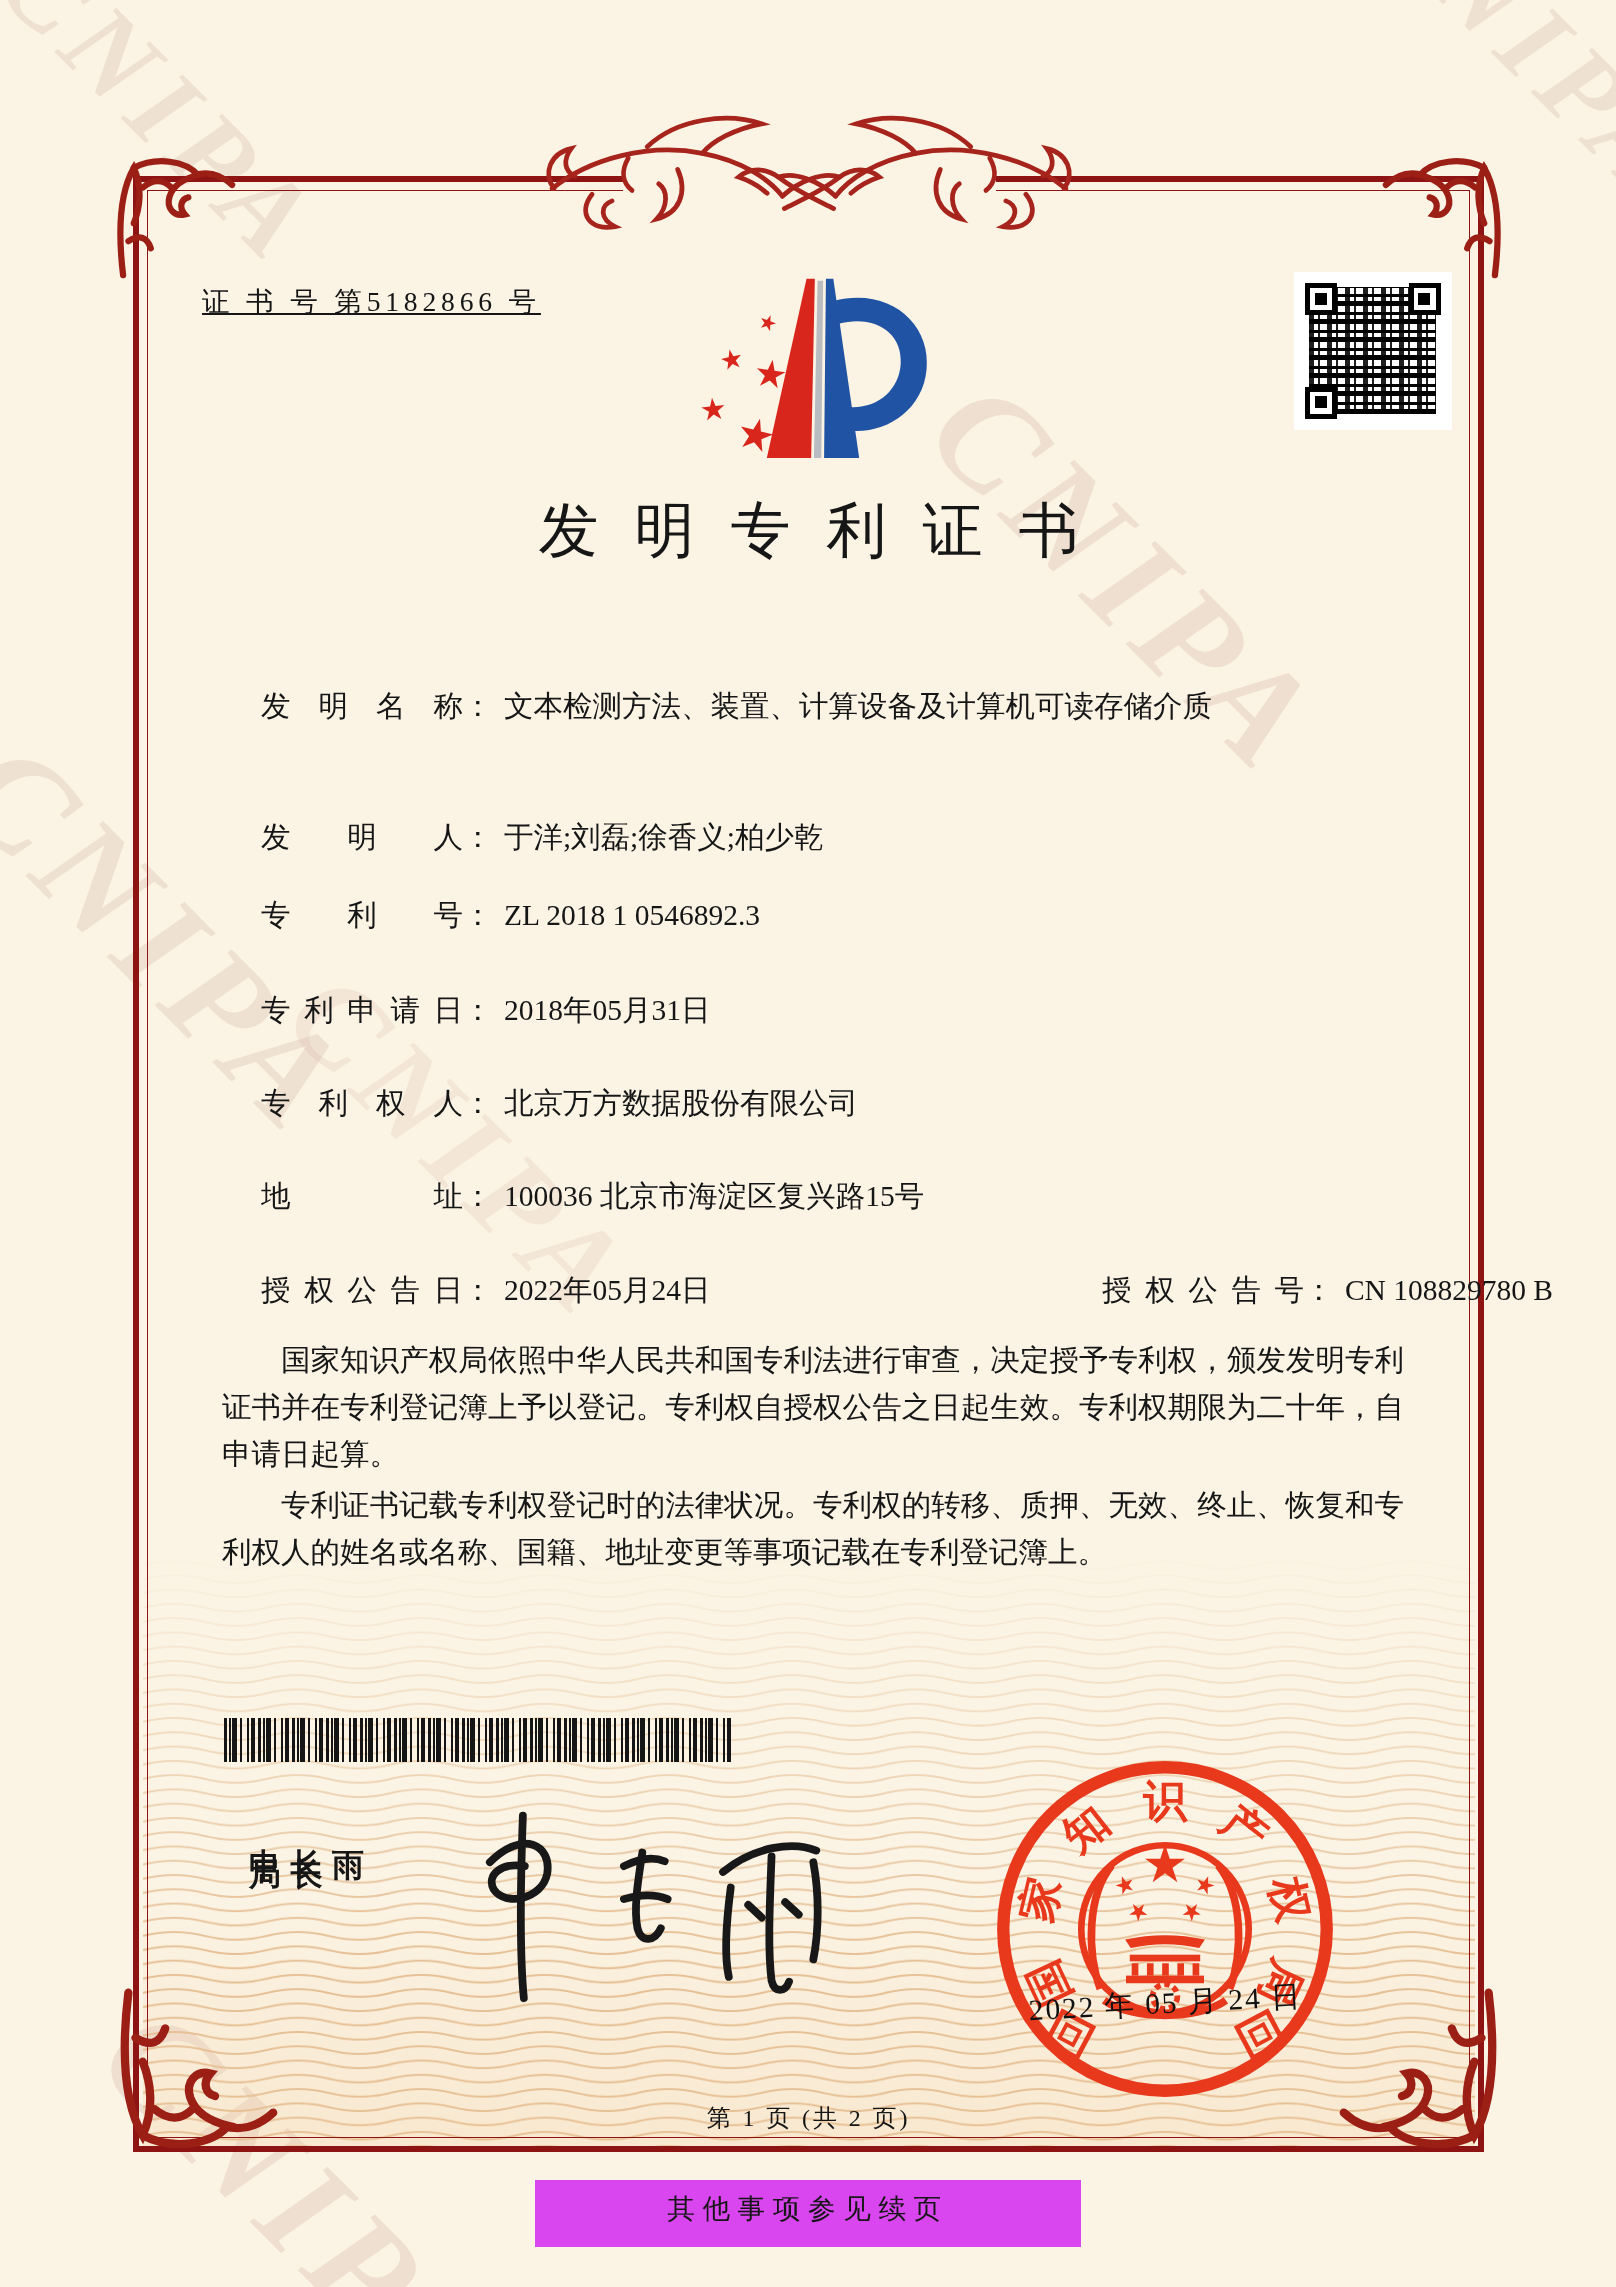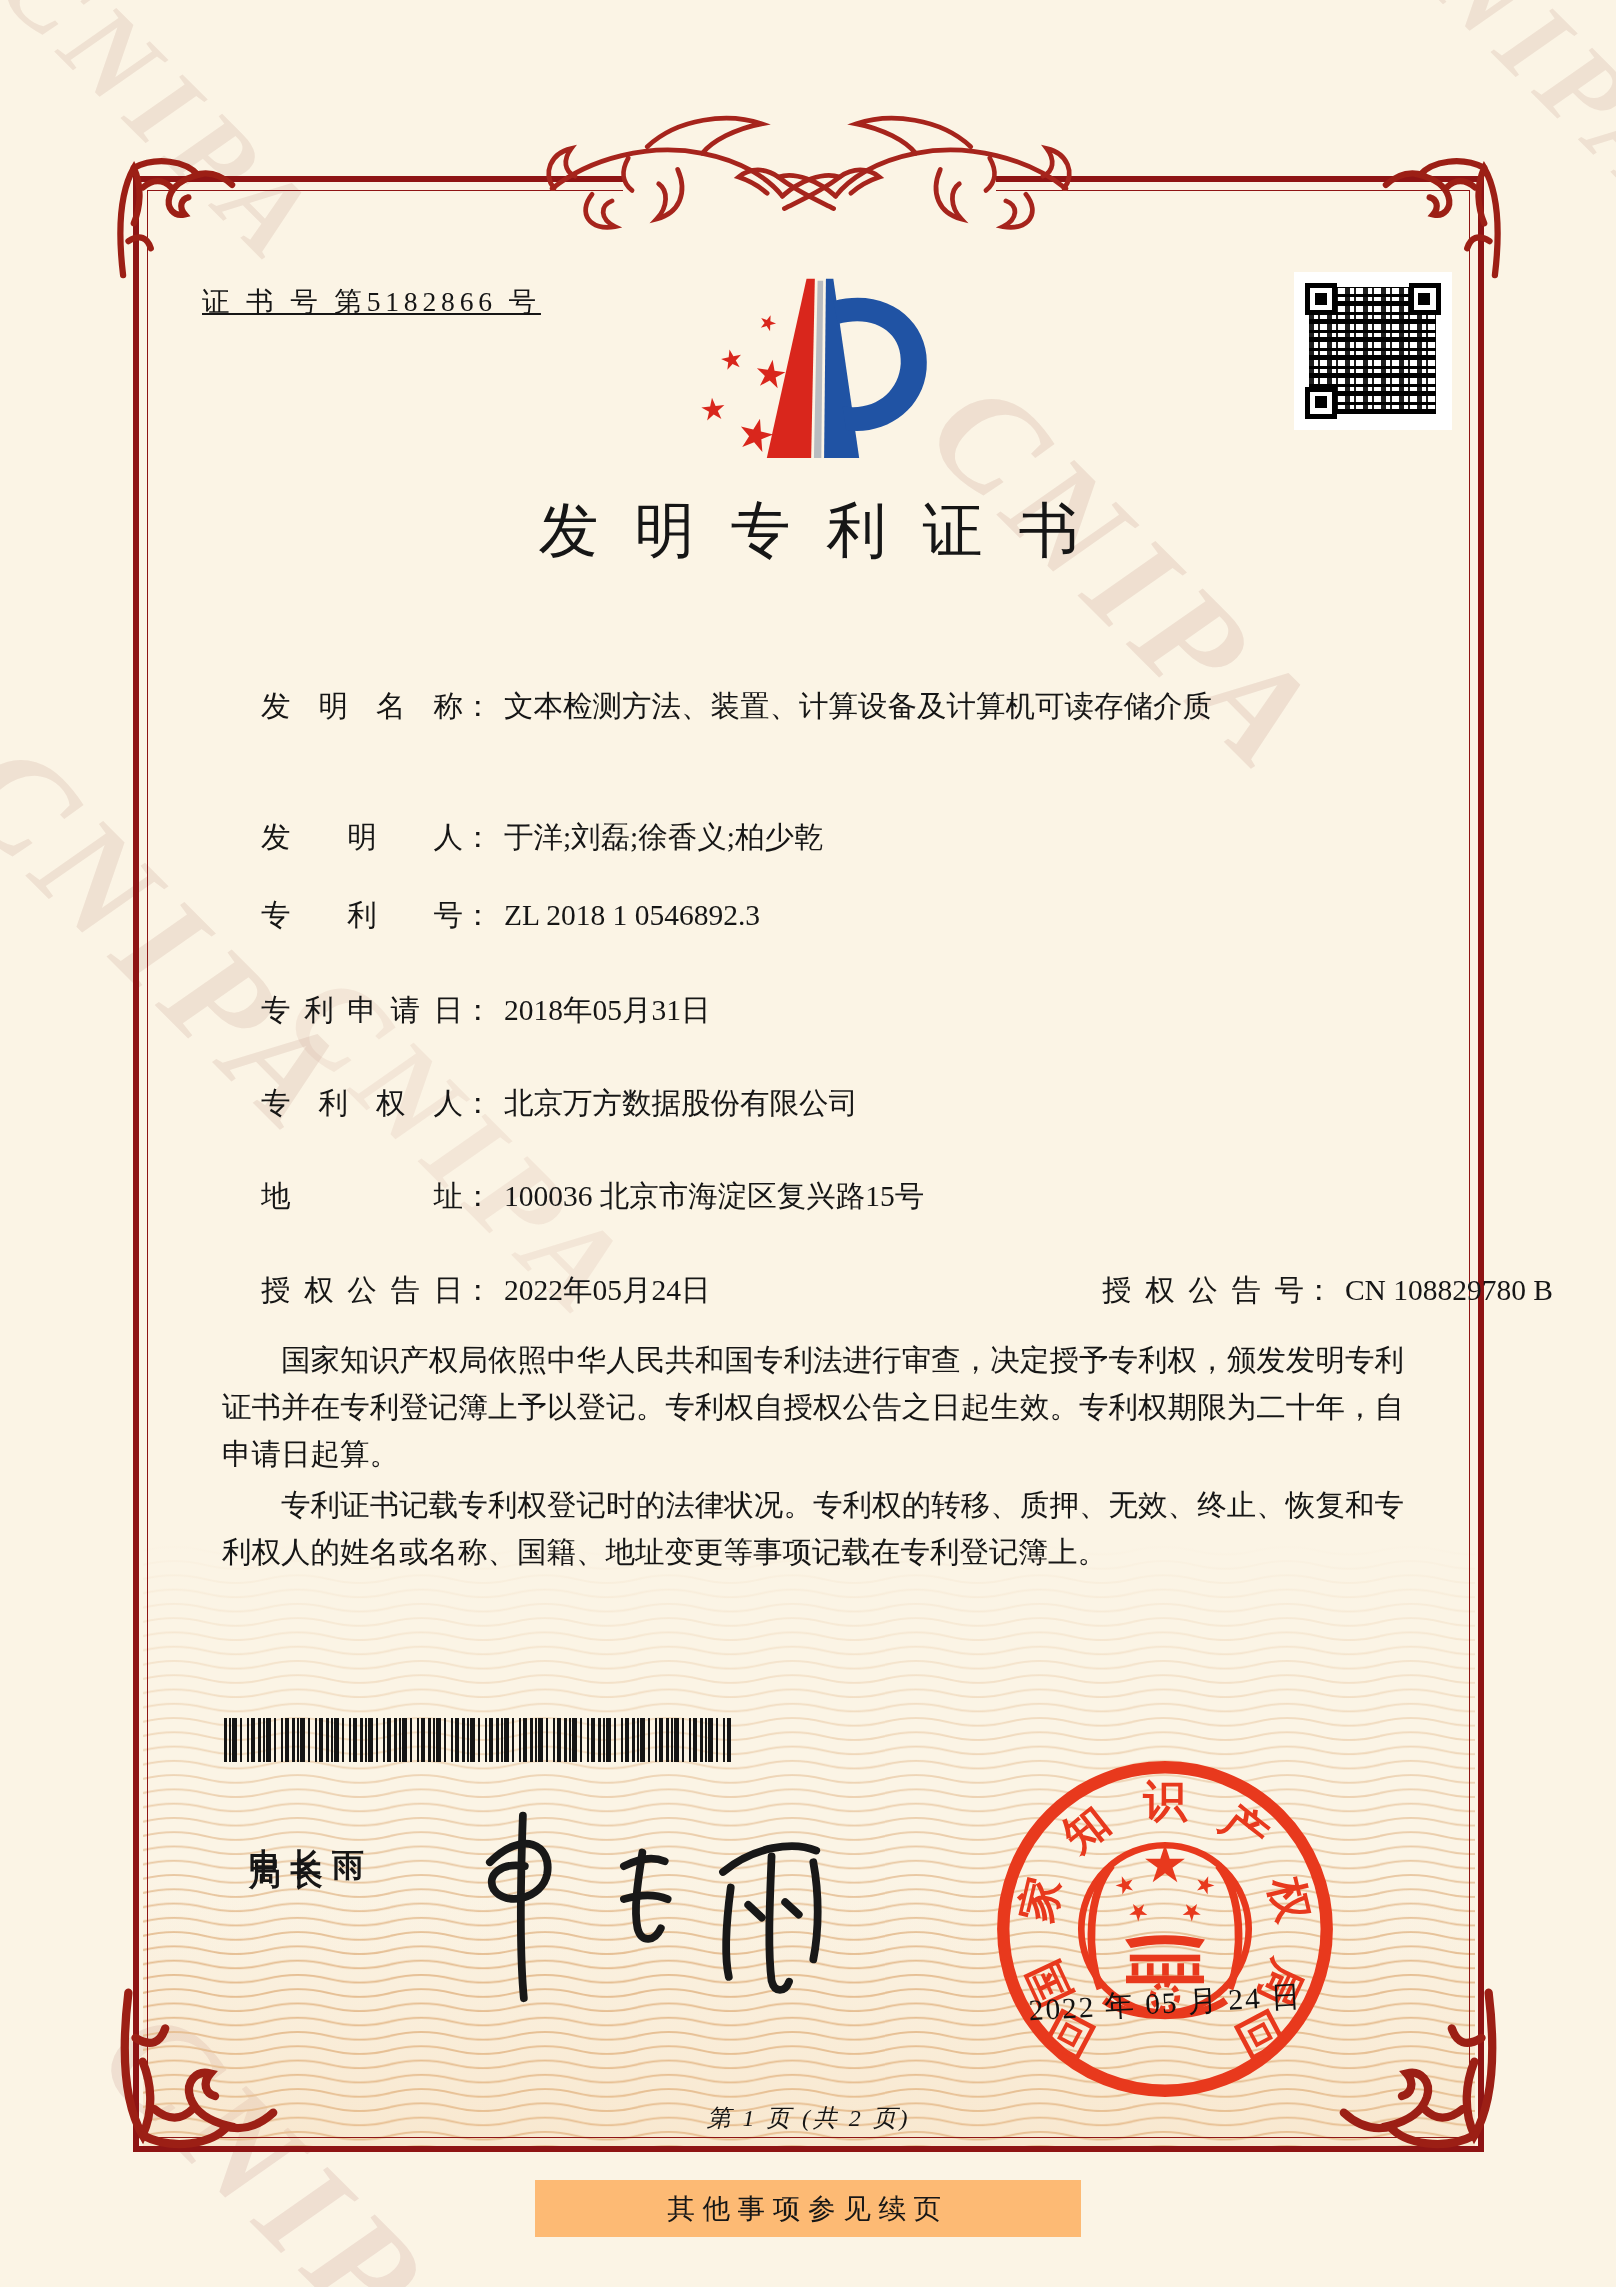--- a/index.html
+++ b/index.html
@@ -43,22 +43,22 @@
                 linear-gradient(rgba(246,216,178,0) 55%,rgba(242,203,156,.30) 100%);}
   .barcode{position:absolute;left:224px;top:1718px;width:509px;height:44px;
     background:repeating-linear-gradient(90deg,
       #151515 0 2.9px,transparent 2.9px 4.8px,#151515 4.8px 6.7px,transparent 6.7px 7.6px,
       #151515 7.6px 13.3px,transparent 13.3px 16px,#151515 16px 18px,transparent 18px 23px,
       #151515 23px 25px,transparent 25px 27px,#151515 27px 31px,transparent 31px 34px);}
   .signer{position:absolute;left:249px;font-family:"Liberation Sans","DejaVu Sans",sans-serif;
           font-weight:600;font-size:32px;letter-spacing:9.5px;}
   .seal-date{position:absolute;left:1004px;top:1984px;width:323px;text-align:center;font-size:29.5px;
              letter-spacing:1.9px;transform:rotate(-3deg);color:#111;}
-  .pagefoot{position:absolute;left:0;top:2102px;width:100%;text-align:center;font-size:24px;letter-spacing:2.9px;font-style:italic;}
-  .notestrip{position:absolute;left:535px;top:2180px;width:546px;height:57px;background:#fdba74;}
+  .pagefoot{position:absolute;left:0;top:2102px;width:100%;text-align:center;font-size:24px;letter-spacing:2.9px;}
+  .notestrip{position:absolute;left:535px;top:2180px;width:546px;height:67px;background:#d946ef;}
   .notestrip span{display:block;text-align:center;font-size:27.6px;letter-spacing:7.6px;line-height:57px;}
 </style>
 </head>
 <body>
 
 <div class="page">
 
   <svg width="0" height="0" style="position:absolute" aria-hidden="true">
     <defs>
       <path id="star" d="M0,-20 L4.5,-6.2 19,-6.2 7.2,2.4 11.8,16.2 0,7.6 -11.8,16.2 -7.2,2.4 -19,-6.2 -4.5,-6.2 Z"></path>

